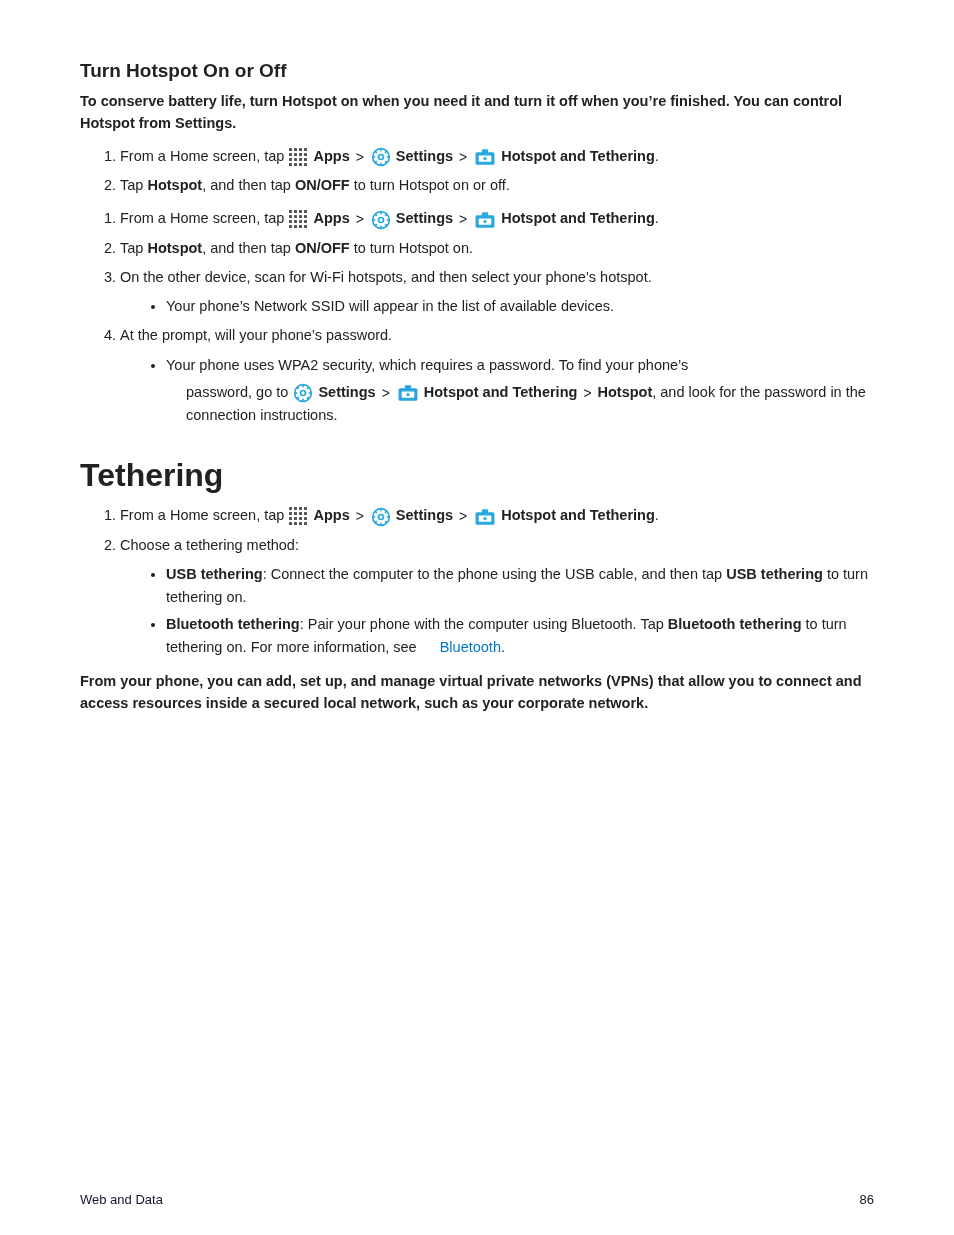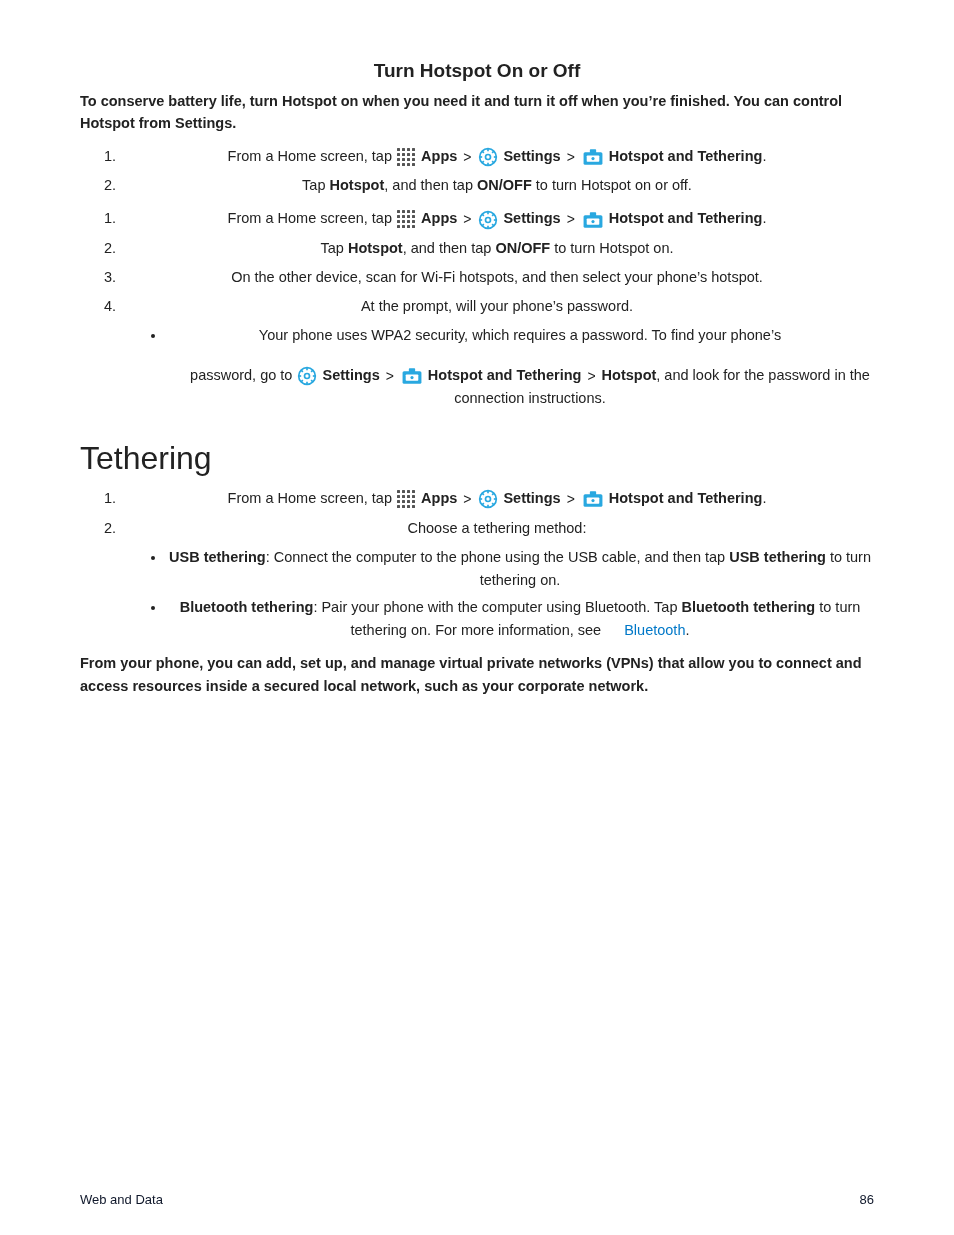--- a/index.html
+++ b/index.html
@@ -18,44 +18,42 @@
       padding: 40px 80px 60px 80px;
     }
 
     h2 {
       font-family: 'Arial Black', Arial, sans-serif;
       font-weight: 900;
       font-size: 19px;
       color: #222;
       margin-bottom: 8px;
       margin-top: 20px;
-      text-align: center;
     }
 
     h1.big-heading {
       font-family: 'Arial Black', Arial, sans-serif;
-      font-weight: 400;
+      font-weight: 700;
       font-size: 32px;
       color: #222;
       margin-bottom: 10px;
       margin-top: 30px;
     }
 
     p {
       font-size: 14.5px;
       line-height: 1.55;
       margin-bottom: 10px;
       color: #222;
       font-weight: bold;
     }
 
     ol {
       margin: 10px 0 10px 20px;
       padding-left: 20px;
-      text-align: center;
     }
 
     ol li {
       font-size: 14.5px;
       line-height: 1.6;
       margin-bottom: 6px;
       color: #222;
     }
 
     ul.bullet {
@@ -239,26 +237,29 @@
         <rect x="6" y="10" width="16" height="8" rx="1" fill="white"></rect>
         <rect x="10" y="2" width="8" height="6" rx="1" fill="#29a8e0"></rect>
         <circle cx="14" cy="14" r="2" fill="#29a8e0"></circle>
       </svg>
       <b>Hotspot and Tethering</b>.
     </li>
     <li>
       Tap <b>Hotspot</b>, and then tap <b>ON/OFF</b> to turn Hotspot on.
     </li>
     <li>On the other device, scan for Wi-Fi hotspots, and then select your phone’s hotspot.</li>
+    <ul class="bullet">
+      <li>Your phone’s Network SSID will appear in the list of available devices.</li>
+    </ul>
     <li>At the prompt, will your phone’s password.</li>
     <ul class="bullet">
       <li>
         <span>Your phone uses WPA2 security, which requires a password. To find your phone’s</span>
       </li>
-      <div style="margin-left:20px; margin-top:16px; margin-bottom:4px; font-size:14.5px; line-height:1.6;">
+      <div style="margin-left:20px; margin-top:4px; margin-bottom:4px; font-size:14.5px; line-height:1.6;">
         <span>password, go to</span>
         <svg class="settings-icon" viewBox="0 0 24 24" fill="none">
           <circle cx="12" cy="12" r="10" stroke="#29a8e0" stroke-width="2" fill="white"></circle>
           <circle cx="12" cy="12" r="4" fill="#29a8e0"></circle>
           <circle cx="12" cy="12" r="2" fill="white"></circle>
           <line x1="12" y1="2" x2="12" y2="5" stroke="#29a8e0" stroke-width="2"></line>
           <line x1="12" y1="19" x2="12" y2="22" stroke="#29a8e0" stroke-width="2"></line>
           <line x1="2" y1="12" x2="5" y2="12" stroke="#29a8e0" stroke-width="2"></line>
           <line x1="19" y1="12" x2="22" y2="12" stroke="#29a8e0" stroke-width="2"></line>
           <line x1="4.93" y1="4.93" x2="7.05" y2="7.05" stroke="#29a8e0" stroke-width="2"></line>

